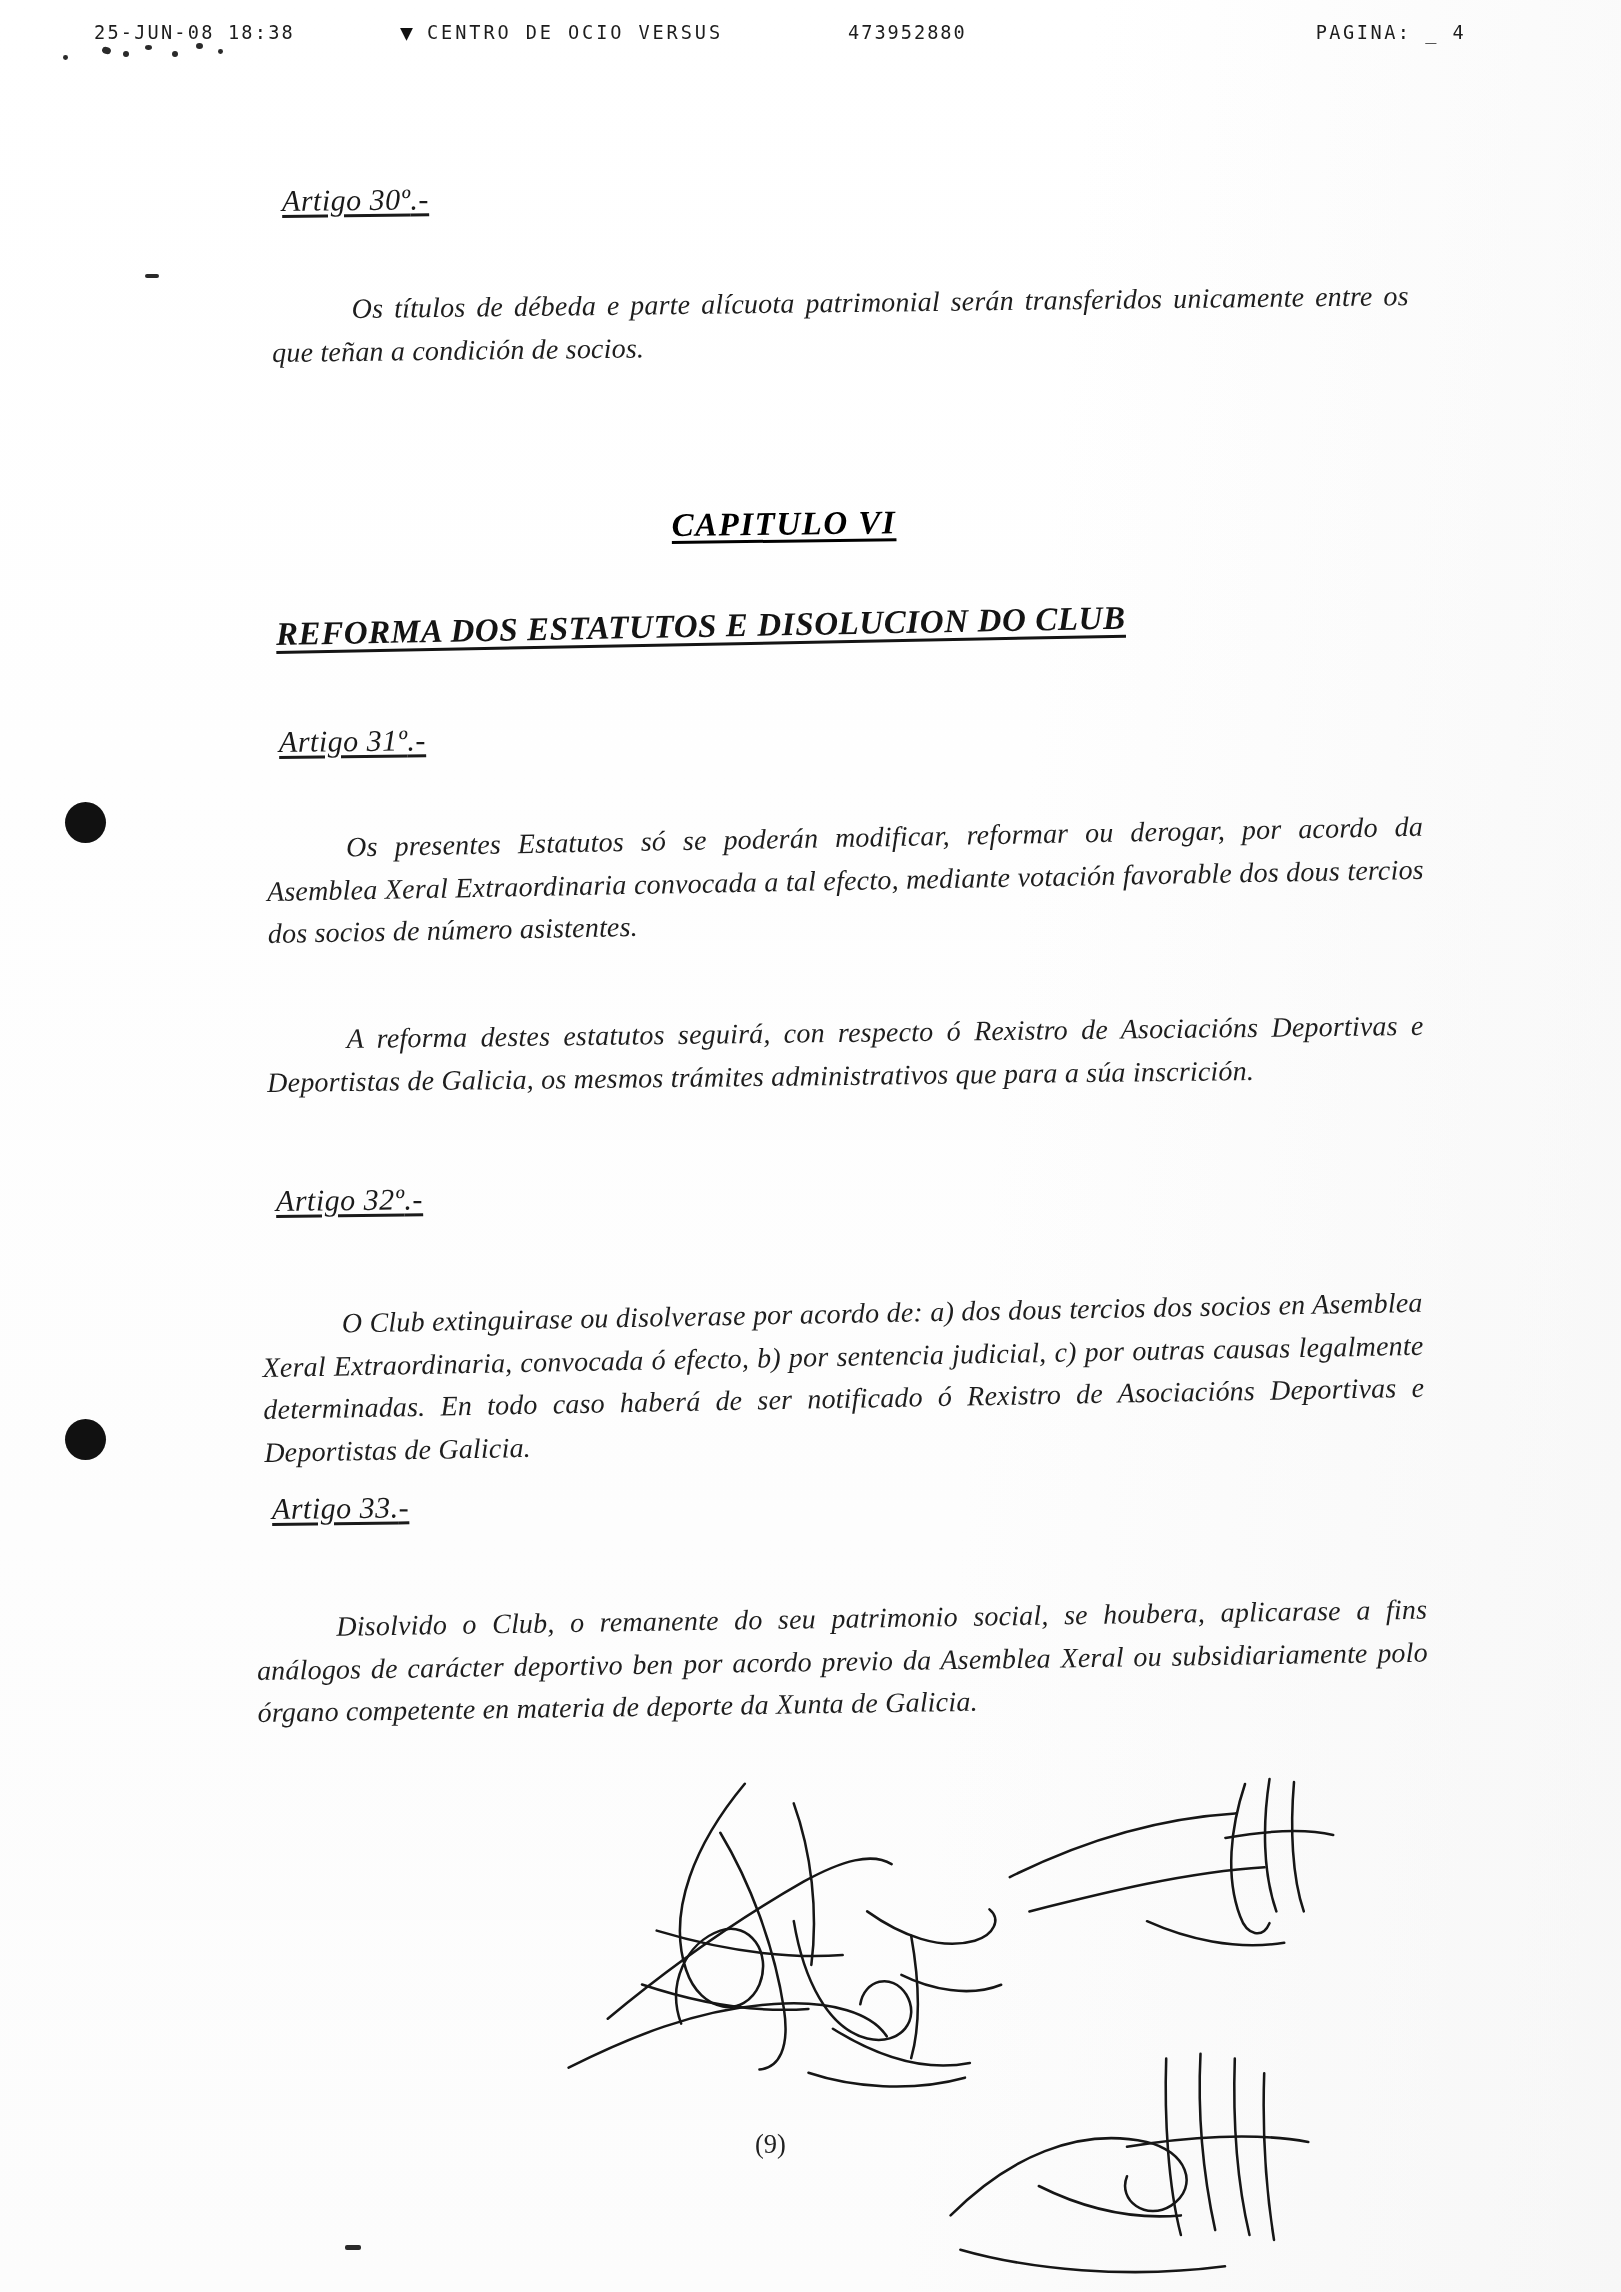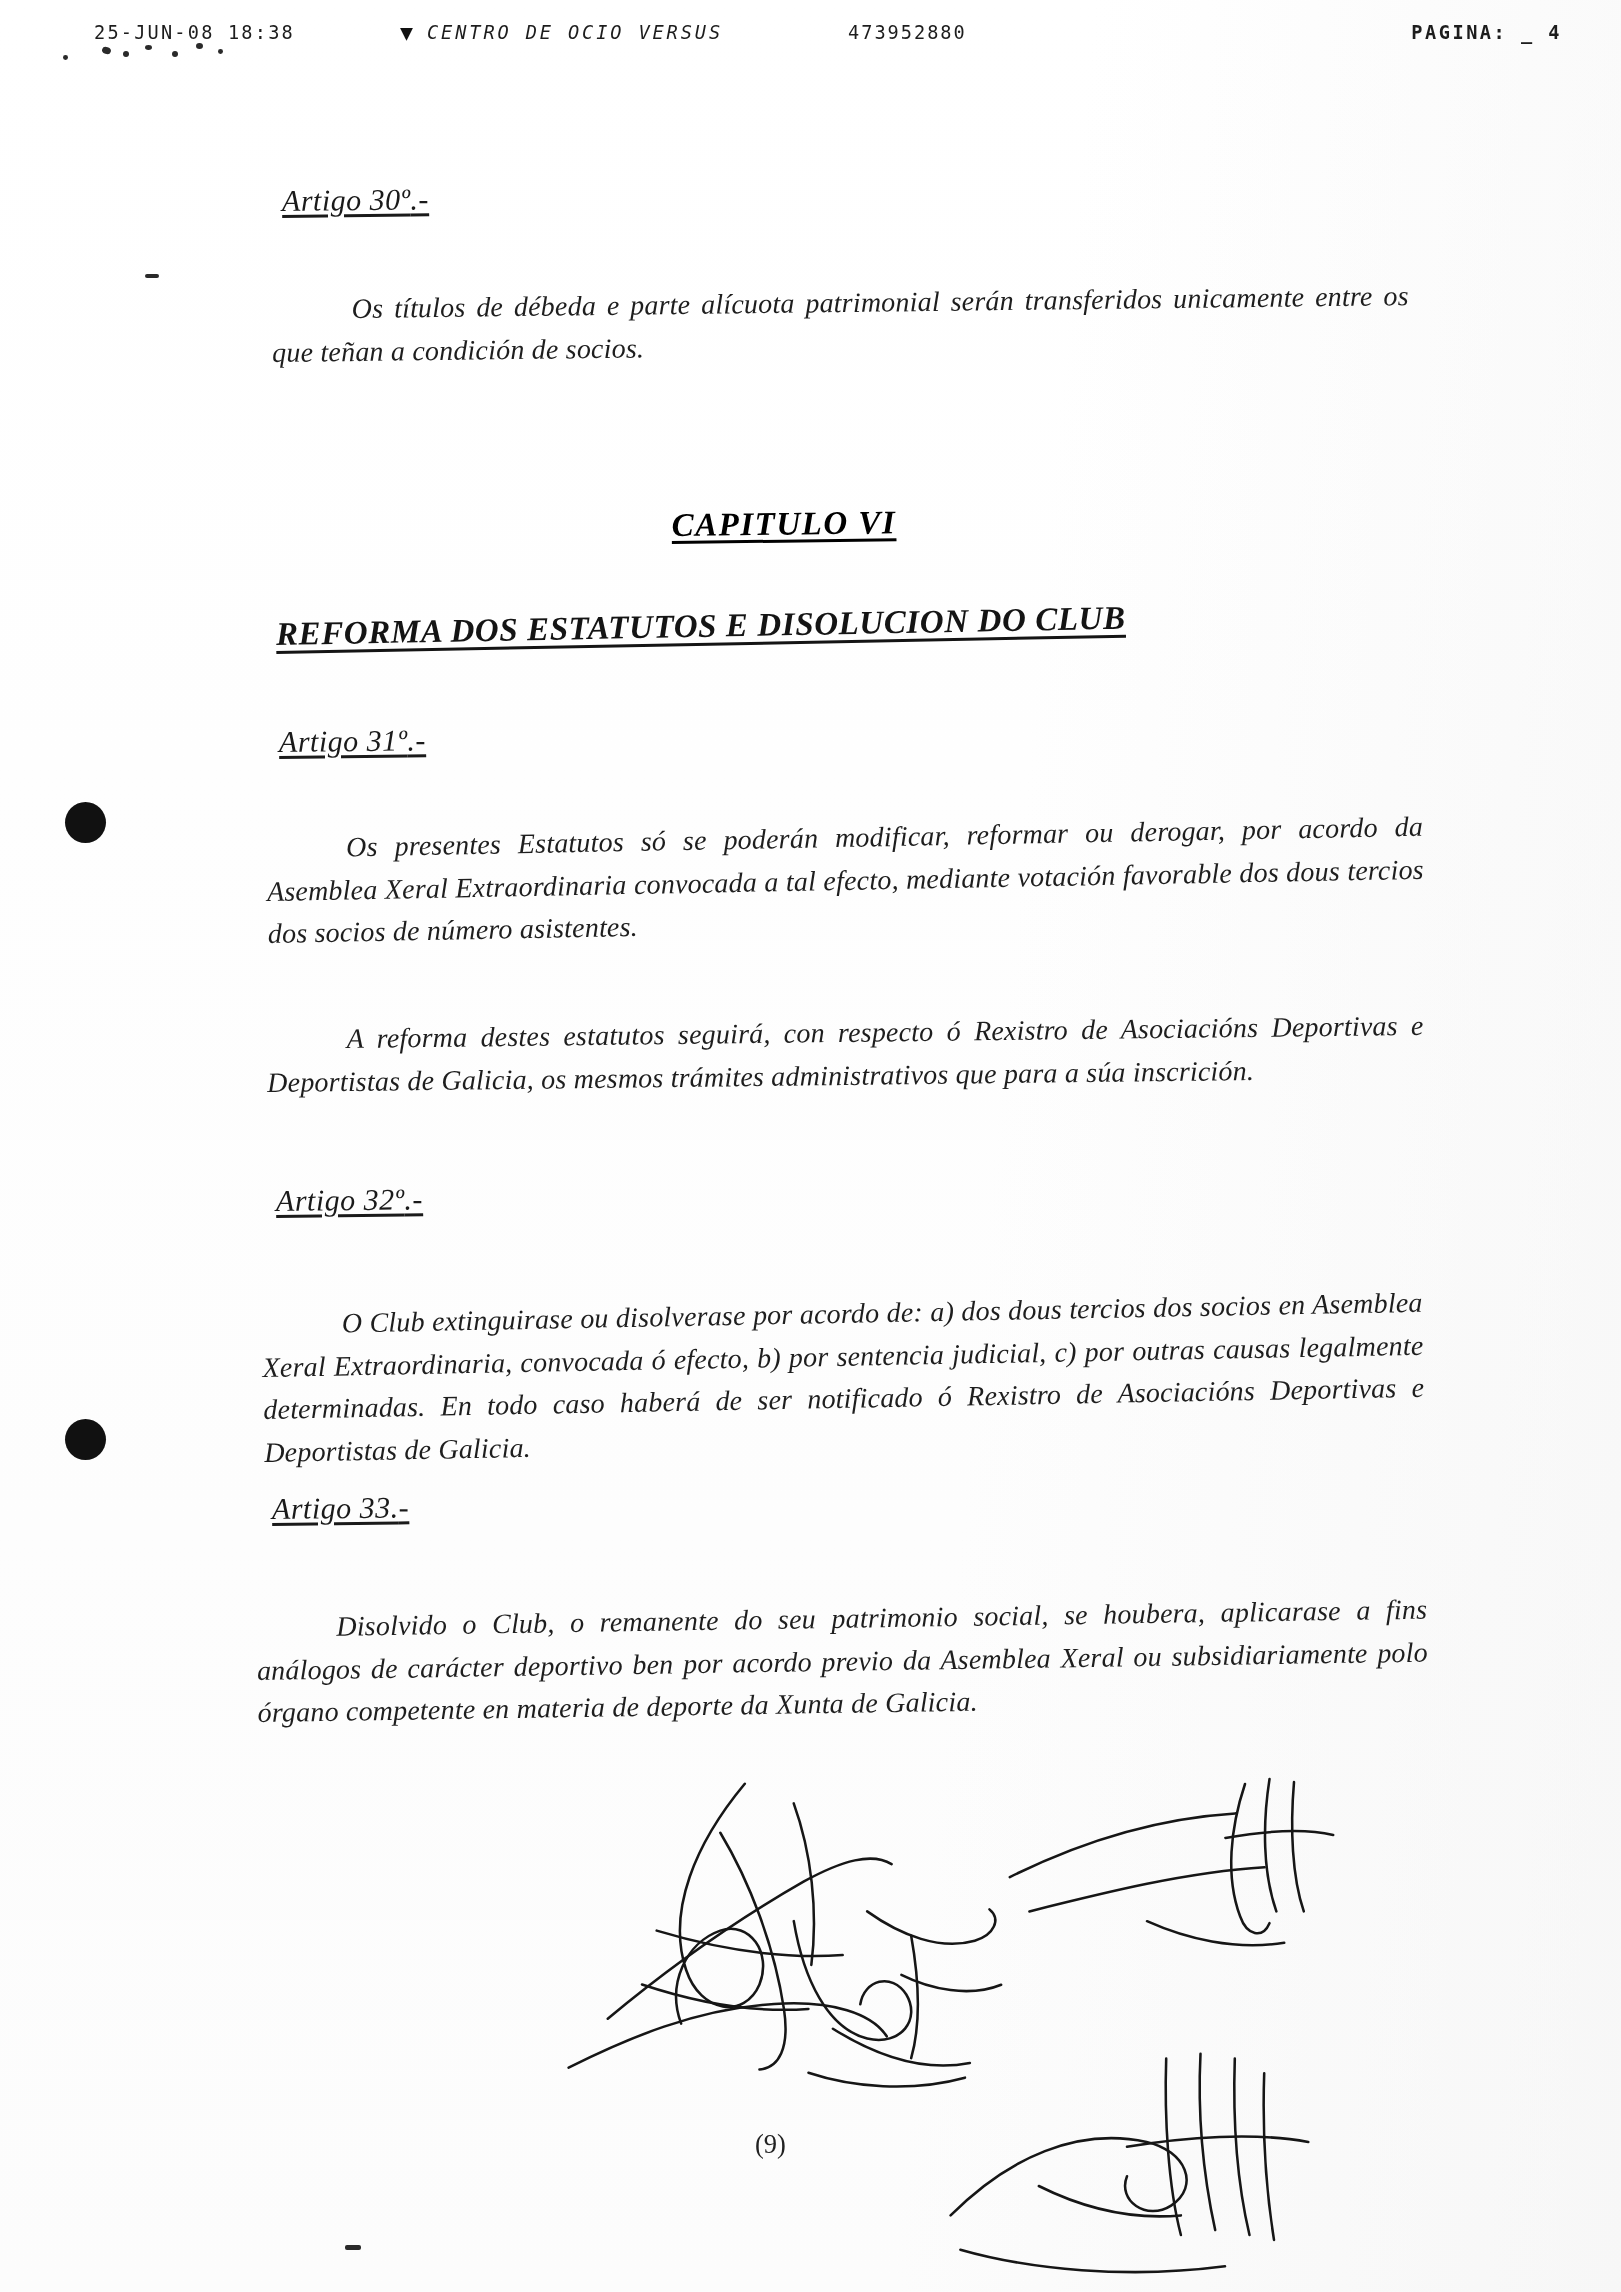--- a/index.html
+++ b/index.html
@@ -42,23 +42,23 @@
     align-items: flex-start;
   }
   .fax-date { width: 294px; }
   .fax-marker {
     width: 39px;
     text-align: center;
     font-size: 21.6px;
     color: #111;
     transform: translateY(-2px);
   }
-  .fax-origin { width: 421px; letter-spacing: 2.9px; font-style: italic; }
+  .fax-origin { width: 421px; letter-spacing: 2.9px; }
   .fax-number { width: 294px; letter-spacing: 2px; }
-  .fax-page { flex: 1; text-align: right; letter-spacing: 2.5px; padding-left: 78px; font-weight: bold; }
+  .fax-page { flex: 1; text-align: center; letter-spacing: 2.5px; padding-left: 78px; }
 
   .speck {
     position: absolute;
     background: #2a2a2a;
     border-radius: 50%;
   }
   .sp1 { left: 63px;  top: 55px;  width: 4.9px;  height: 4.9px; }
   .sp2 { left: 102px; top: 47px;  width: 8.8px;  height: 6.9px; transform: rotate(20deg); }
   .sp3 { left: 123px; top: 51px;  width: 5.9px;  height: 5.9px; }
   .sp4 { left: 145px; top: 45px;  width: 6.9px;  height: 4.9px; }

